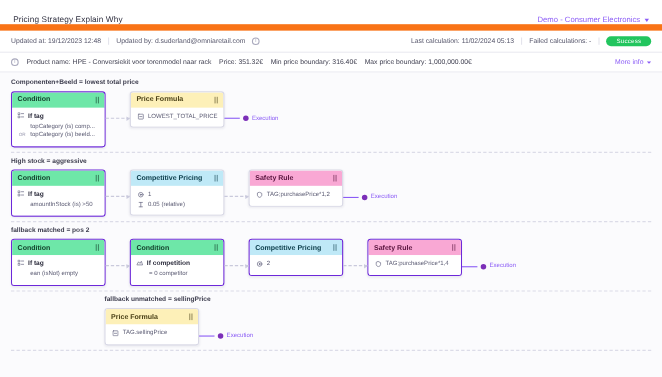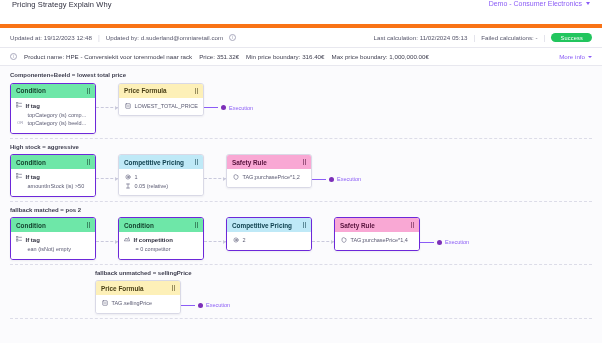--- a/index.html
+++ b/index.html
@@ -7,23 +7,23 @@
     width: 602px; height: 343px;
     background: #ffffff;
     font-family: "Liberation Sans", sans-serif;
     color: #3d3d4e;
     overflow: hidden;
   }
 
   
   .titlebar {
     height: 28px;
-    display: flex; align-items: flex-start; justify-content: space-between;
+    display: flex; align-items: flex-end; justify-content: space-between;
     padding: 0 12px;
-    border-bottom: 4px solid #f97316;
+    border-bottom: 6px solid #f97316;
     background: #fff;
   }
   .title-text { font-size: 7.5px; color: #2f2f3f; letter-spacing: .1px; }
   .account-select {
     display: flex; align-items: center; gap: 4px;
     font-size: 7px; color: #8b5cf6;
   }
   .caret-down {
     width: 0; height: 0;
     border-left: 2.5px solid transparent;

